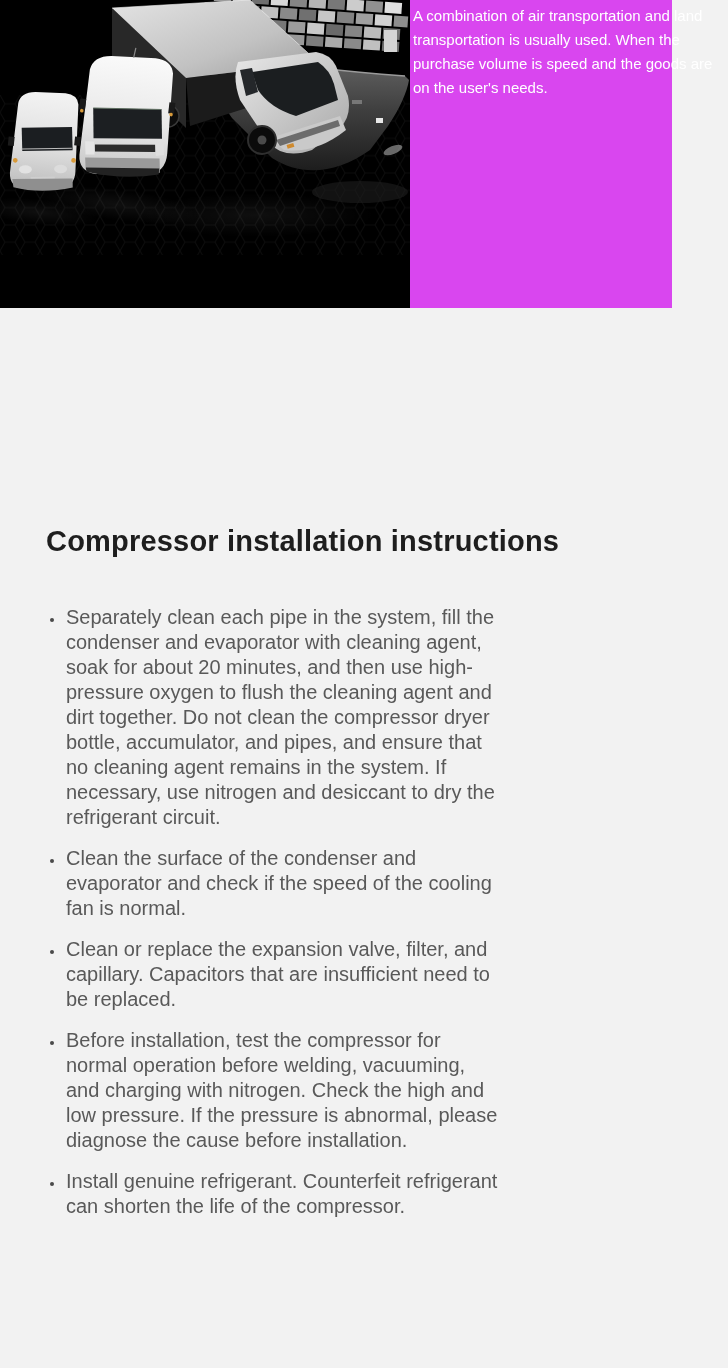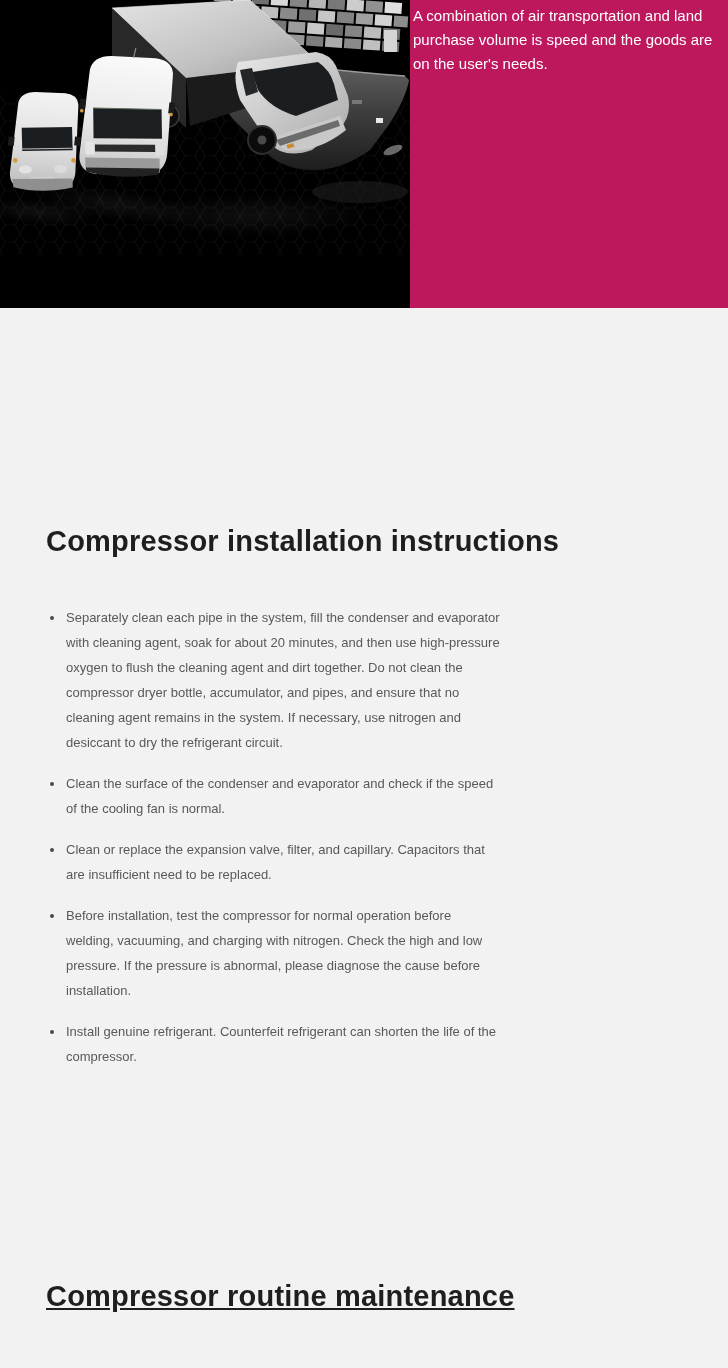--- a/index.html
+++ b/index.html
@@ -10,23 +10,23 @@
     width: 728px;
     height: 1368px;
     background: #f2f2f2;
     font-family: "Liberation Sans", "DejaVu Sans", sans-serif;
     overflow: hidden;
     position: relative;
   }
   
   .hero {
     position: relative;
-    width: 728px;
+    width: 672px;
     height: 308px;
-    background: #be185d;
+    background: #d946ef;
   }
   .hero-photo {
     position: absolute;
     left: 0;
     top: 0;
     width: 410px;
     height: 308px;
     display: block;
   }
   .hero-text {
@@ -52,21 +52,21 @@
     letter-spacing: 0.2px;
   }
   .title-installation {
     margin-bottom: 46px;
   }
   .instruction-list {
     margin: 0;
     padding: 0 0 0 19px;
     width: 436px;
     color: #595959;
-    font-size: 13px;
+    font-size: 20px;
     line-height: 25px;
   }
   .instruction-list li {
     margin: 0 0 16px 0;
     padding-left: 1px;
   }
   .instruction-list li::marker {
     color: #4a4a4a;
     font-size: 13px;
   }
@@ -225,20 +225,21 @@
       <path d="M34,178 L58,175 L59,182 L35,185 Z" fill="#cfcfcf"></path>
       <path d="M16,182 L76,175 L77,184 Q46,194 18,190 Z" fill="#8f8f8f"></path>
       <rect x="8" y="140" width="6" height="9" fill="#1a1a1a"></rect>
       <rect x="74" y="133" width="6" height="9" fill="#1a1a1a"></rect>
       <ellipse cx="45" cy="212" rx="60" ry="13" fill="url(#floorGlow)"></ellipse>
     </g>
   </svg>
 
   <div class="hero-text">
     <div>A combination of air transportation and land</div>
+    <div>transportation is usually used. When the</div>
     <div>purchase volume is speed and the goods are</div>
     <div>on the user's needs.</div>
   </div>
 </div>
 
 <div class="content">
 
   <h1 class="section-title title-installation">Compressor installation instructions</h1>
 
   <ul class="instruction-list">

